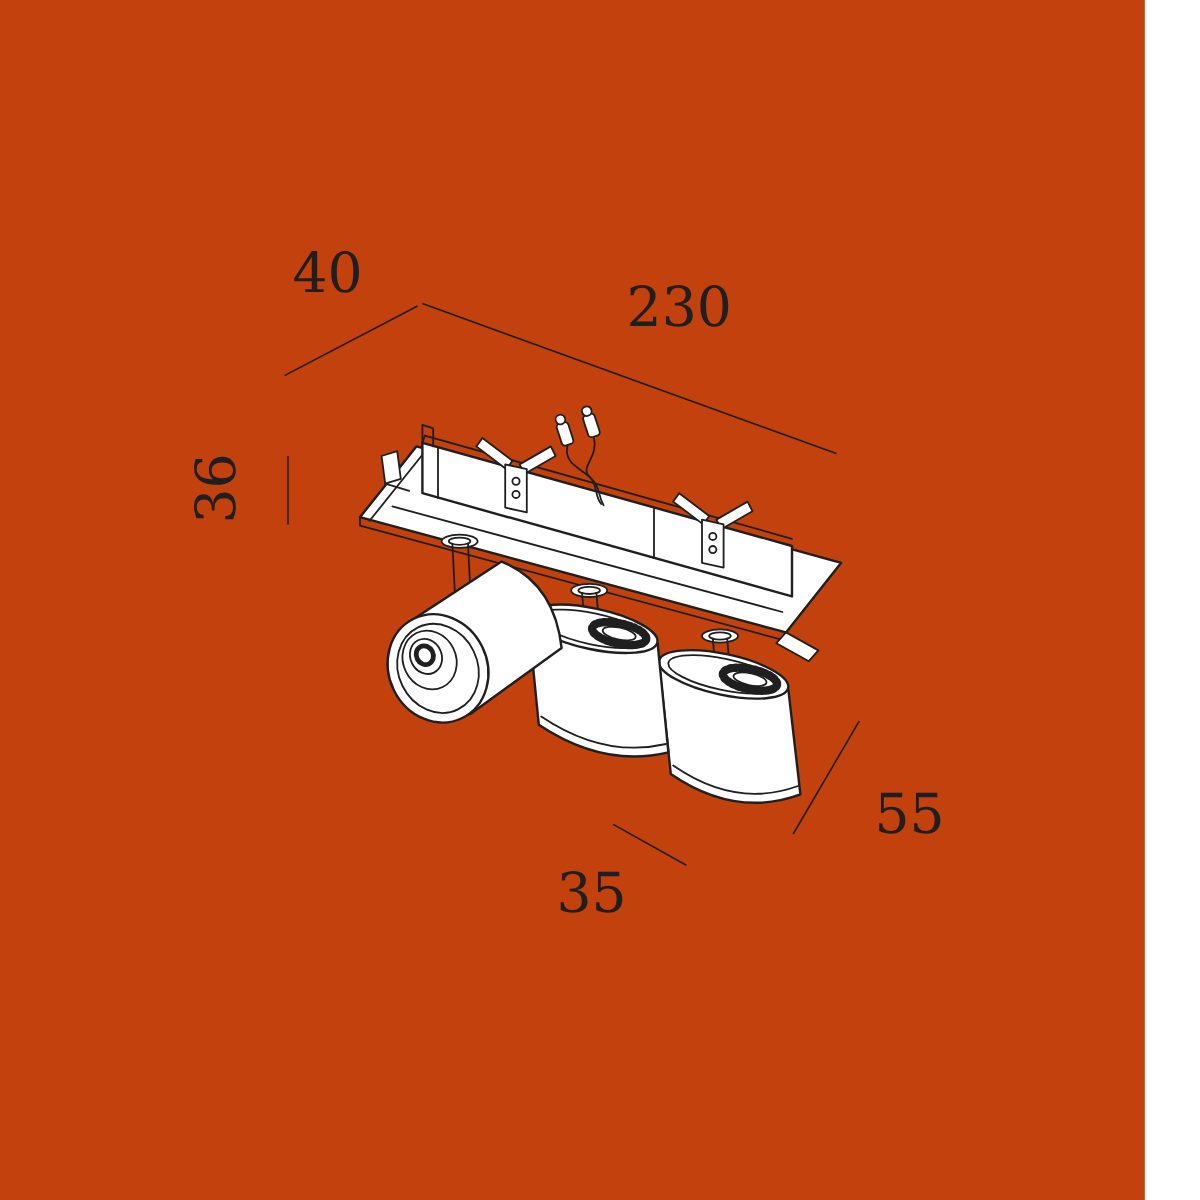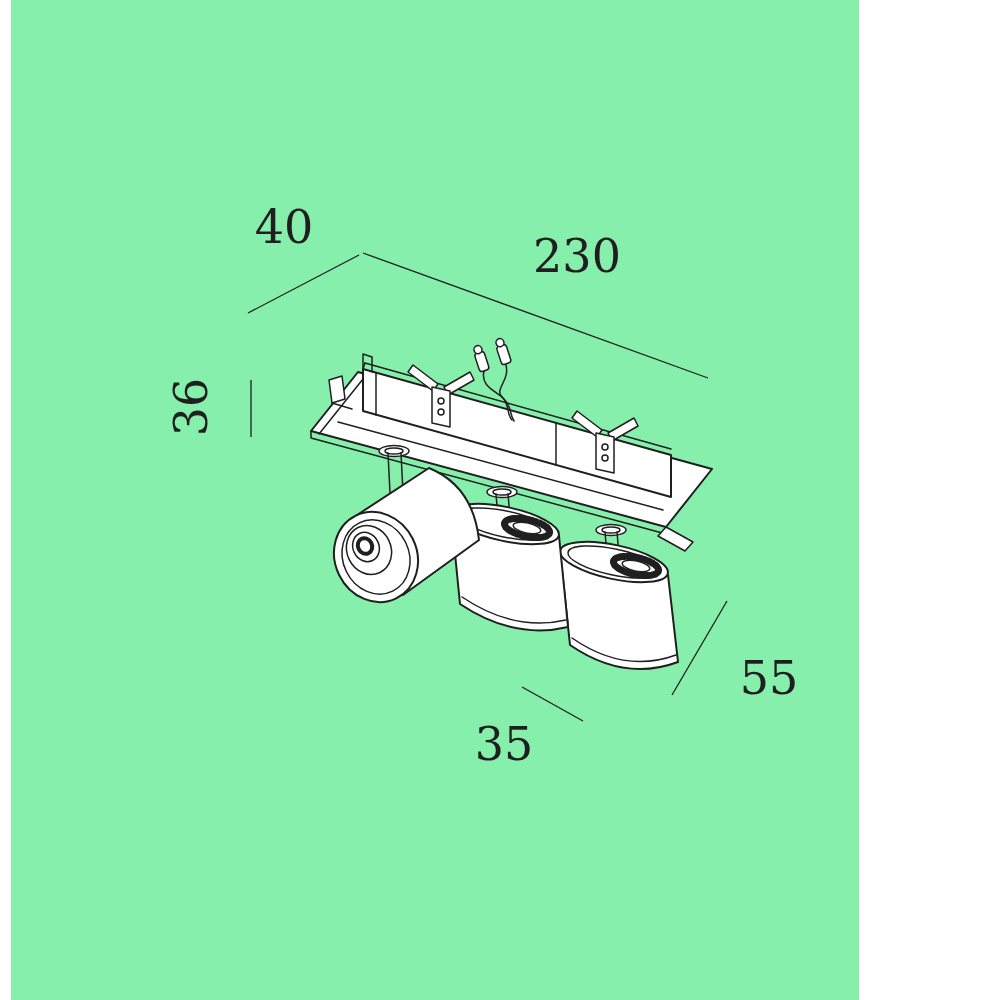--- a/index.html
+++ b/index.html
@@ -2,25 +2,24 @@
 <html><head>
 <meta charset="utf-8">
 <style>
   html, body {
     margin: 0;
     padding: 0;
     background: #ffffff;
   }
   .canvas {
     position: relative;
-    width: 848px;
+    width: 954px;
     height: 1000px;
-    background: #86efac;
+    background: #c2410c;
     overflow: hidden;
-    margin-left: 11px;
   }
   svg {
     display: block;
   }
   .dim-text {
     font-family: "DejaVu Serif", "Liberation Serif", serif;
     font-size: 46px;
     fill: #1f1f1f;
   }
   .stroke {

